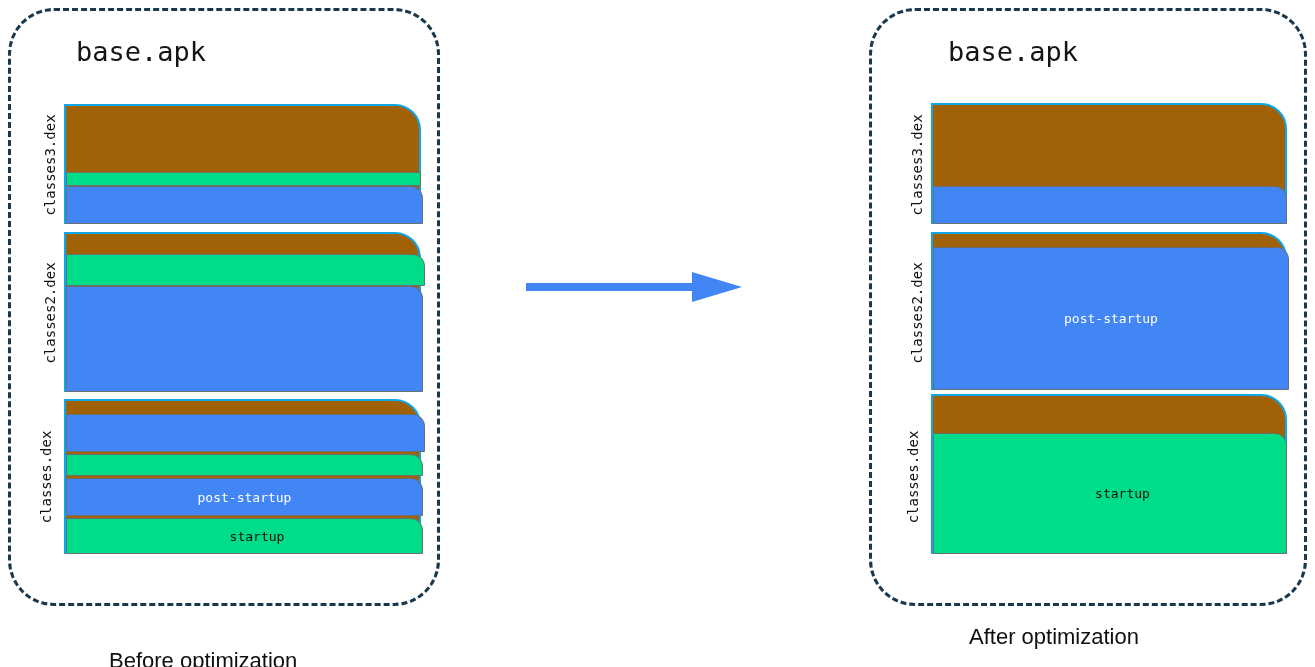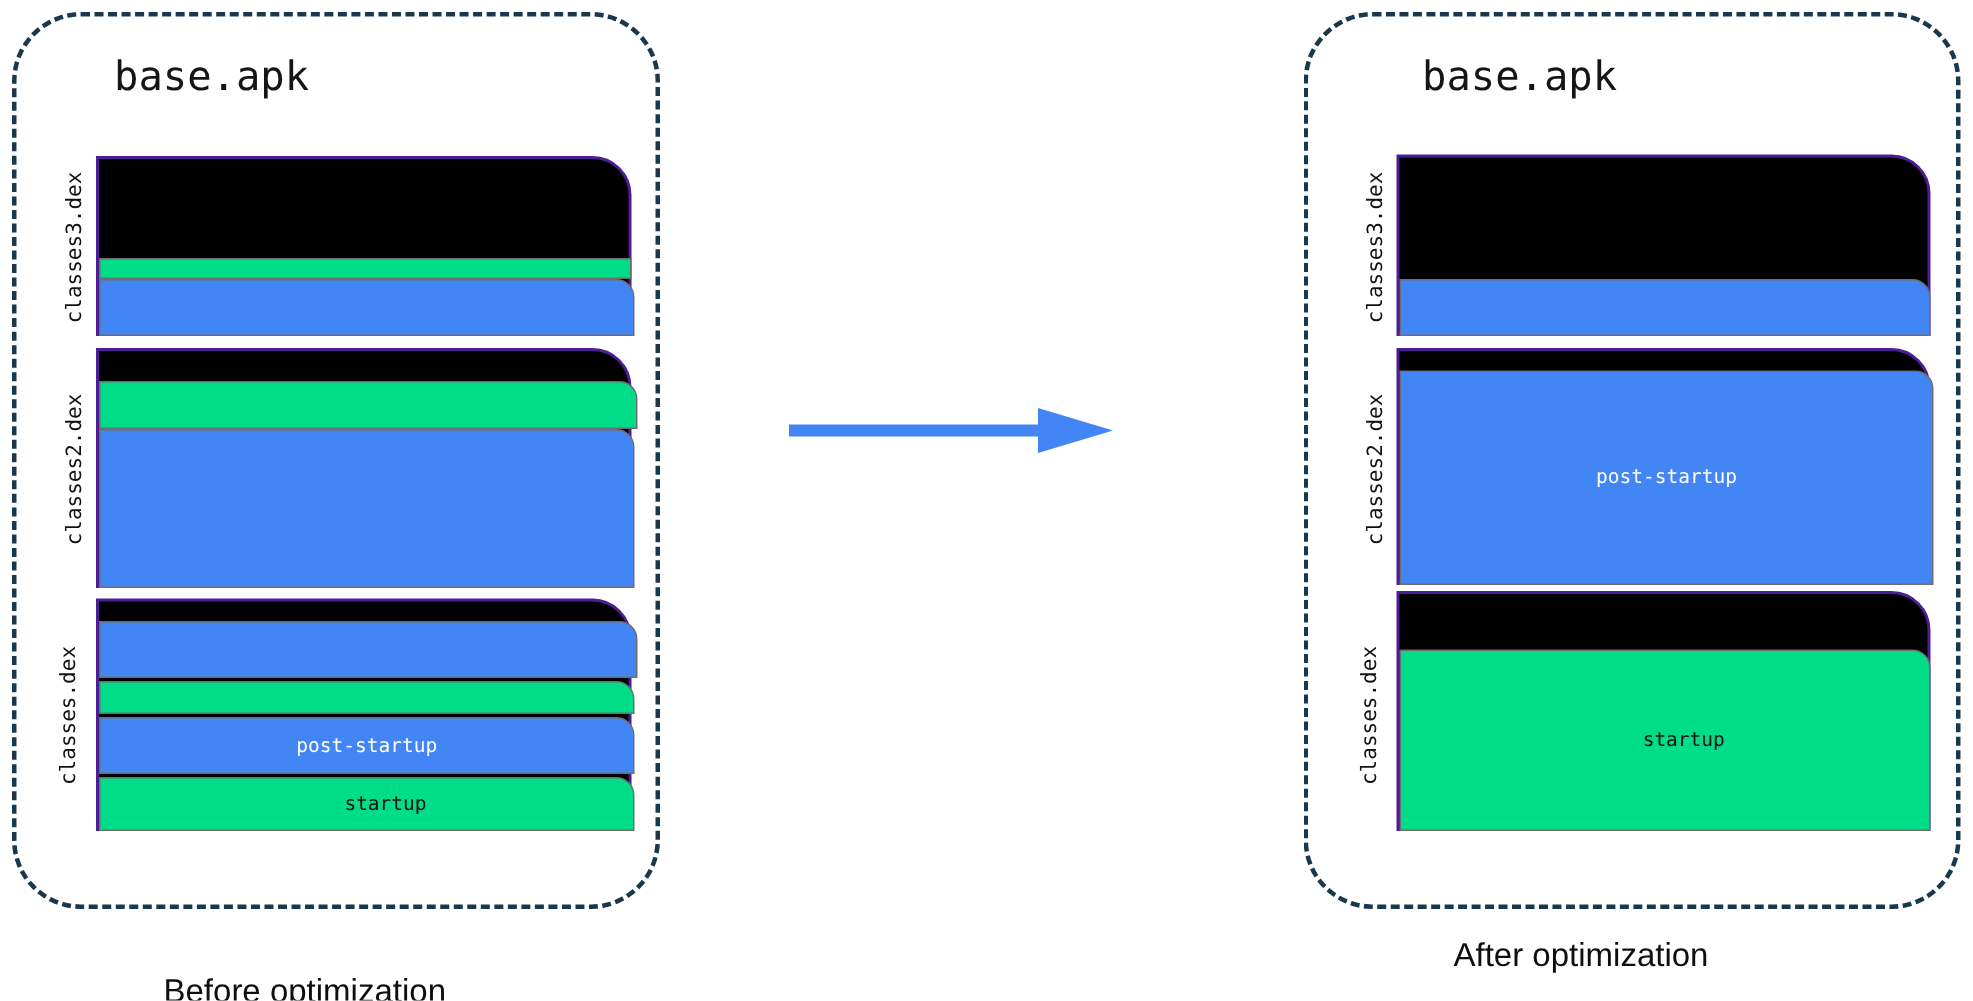--- a/index.html
+++ b/index.html
@@ -41,23 +41,23 @@
     letter-spacing: 0px;
     white-space: nowrap;
   }
   .apk-title.left  { left: 76px;  top: 36px; }
   .apk-title.right { left: 948px; top: 36px; }
 
   
   .dex-block {
     position: absolute;
     box-sizing: border-box;
-    border: 2px solid #4c1d95;
+    border: 2px solid #0ea5e9;
     border-top-right-radius: 26px;
-    background: #000000;
+    background: #a16207;
     overflow: visible;
   }
 
   .band {
     position: absolute;
     box-sizing: border-box;
     border: 1px solid #6e6e6e;
     display: flex;
     align-items: center;
     justify-content: center;

